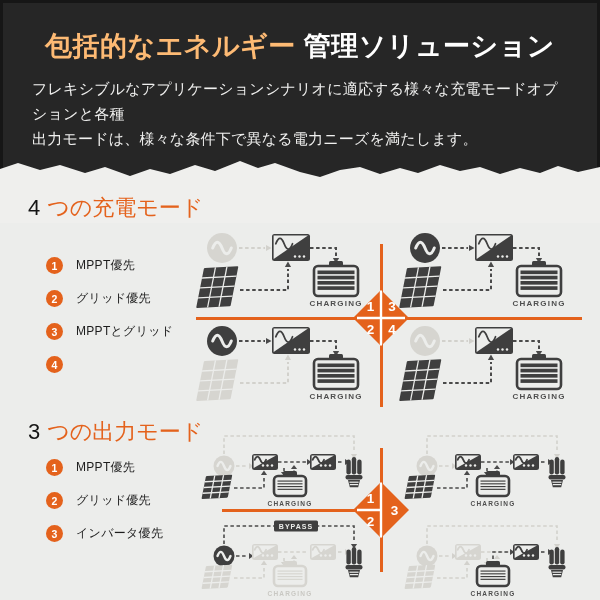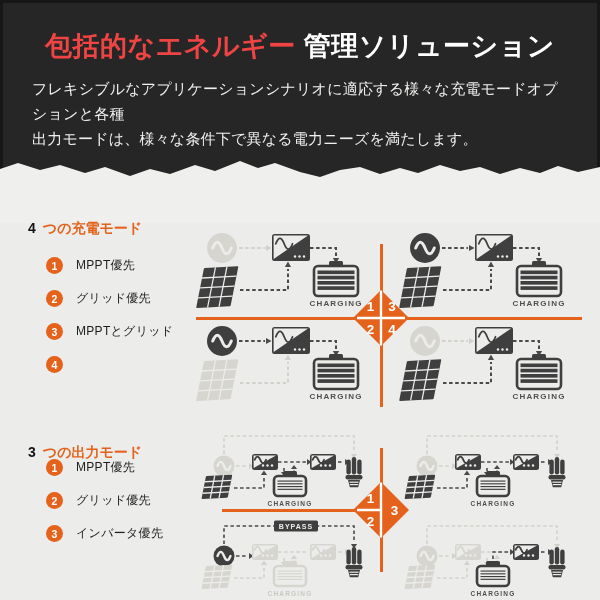--- a/index.html
+++ b/index.html
@@ -3,29 +3,29 @@
 <meta charset="utf-8">
 <style>
   html,body{margin:0;padding:0;}
   body{font-family:"Liberation Sans","DejaVu Sans",sans-serif;background:#888;}
   .canvas{position:relative;width:600px;height:600px;overflow:hidden;background:#ecedeb;margin:0 auto;}
 
   
   .header{position:absolute;left:0;top:0;width:600px;height:185px;background:#262626;
           box-shadow:inset 0 3px 0 #161616, inset 3px 0 0 #161616, inset -3px 0 0 #161616;}
   .title{position:absolute;left:0;top:28px;width:600px;text-align:center;font-size:27px;font-weight:bold;letter-spacing:.5px;white-space:nowrap;}
-  .title .hl{color:#ef4444;}
+  .title .hl{color:#fdba74;}
   .title .rest{color:#ffffff;margin-left:8px;}
   .subtitle{position:absolute;left:32px;top:76px;width:540px;font-size:15px;line-height:25px;color:#f0f0ef;letter-spacing:.2px;}
 
   
   .tear{position:absolute;left:0;top:143px;width:600px;height:80px;}
 
   
-  .sec-head{position:absolute;left:28px;font-size:14px;font-weight:bold;white-space:nowrap;margin-top:27px;}
+  .sec-head{position:absolute;left:28px;font-size:22px;font-weight:normal;white-space:nowrap;}
   .sec-head .num{color:#141414;}
   .sec-head .txt{color:#e4621c;margin-left:7px;}
   #charge-head{top:193px;}
   #output-head{top:417px;}
 
   
   .mode-list{position:absolute;left:46px;}
   #charge-list{top:249px;}
   #output-list{top:451px;}
   .mode-item{display:flex;align-items:center;height:33px;}

